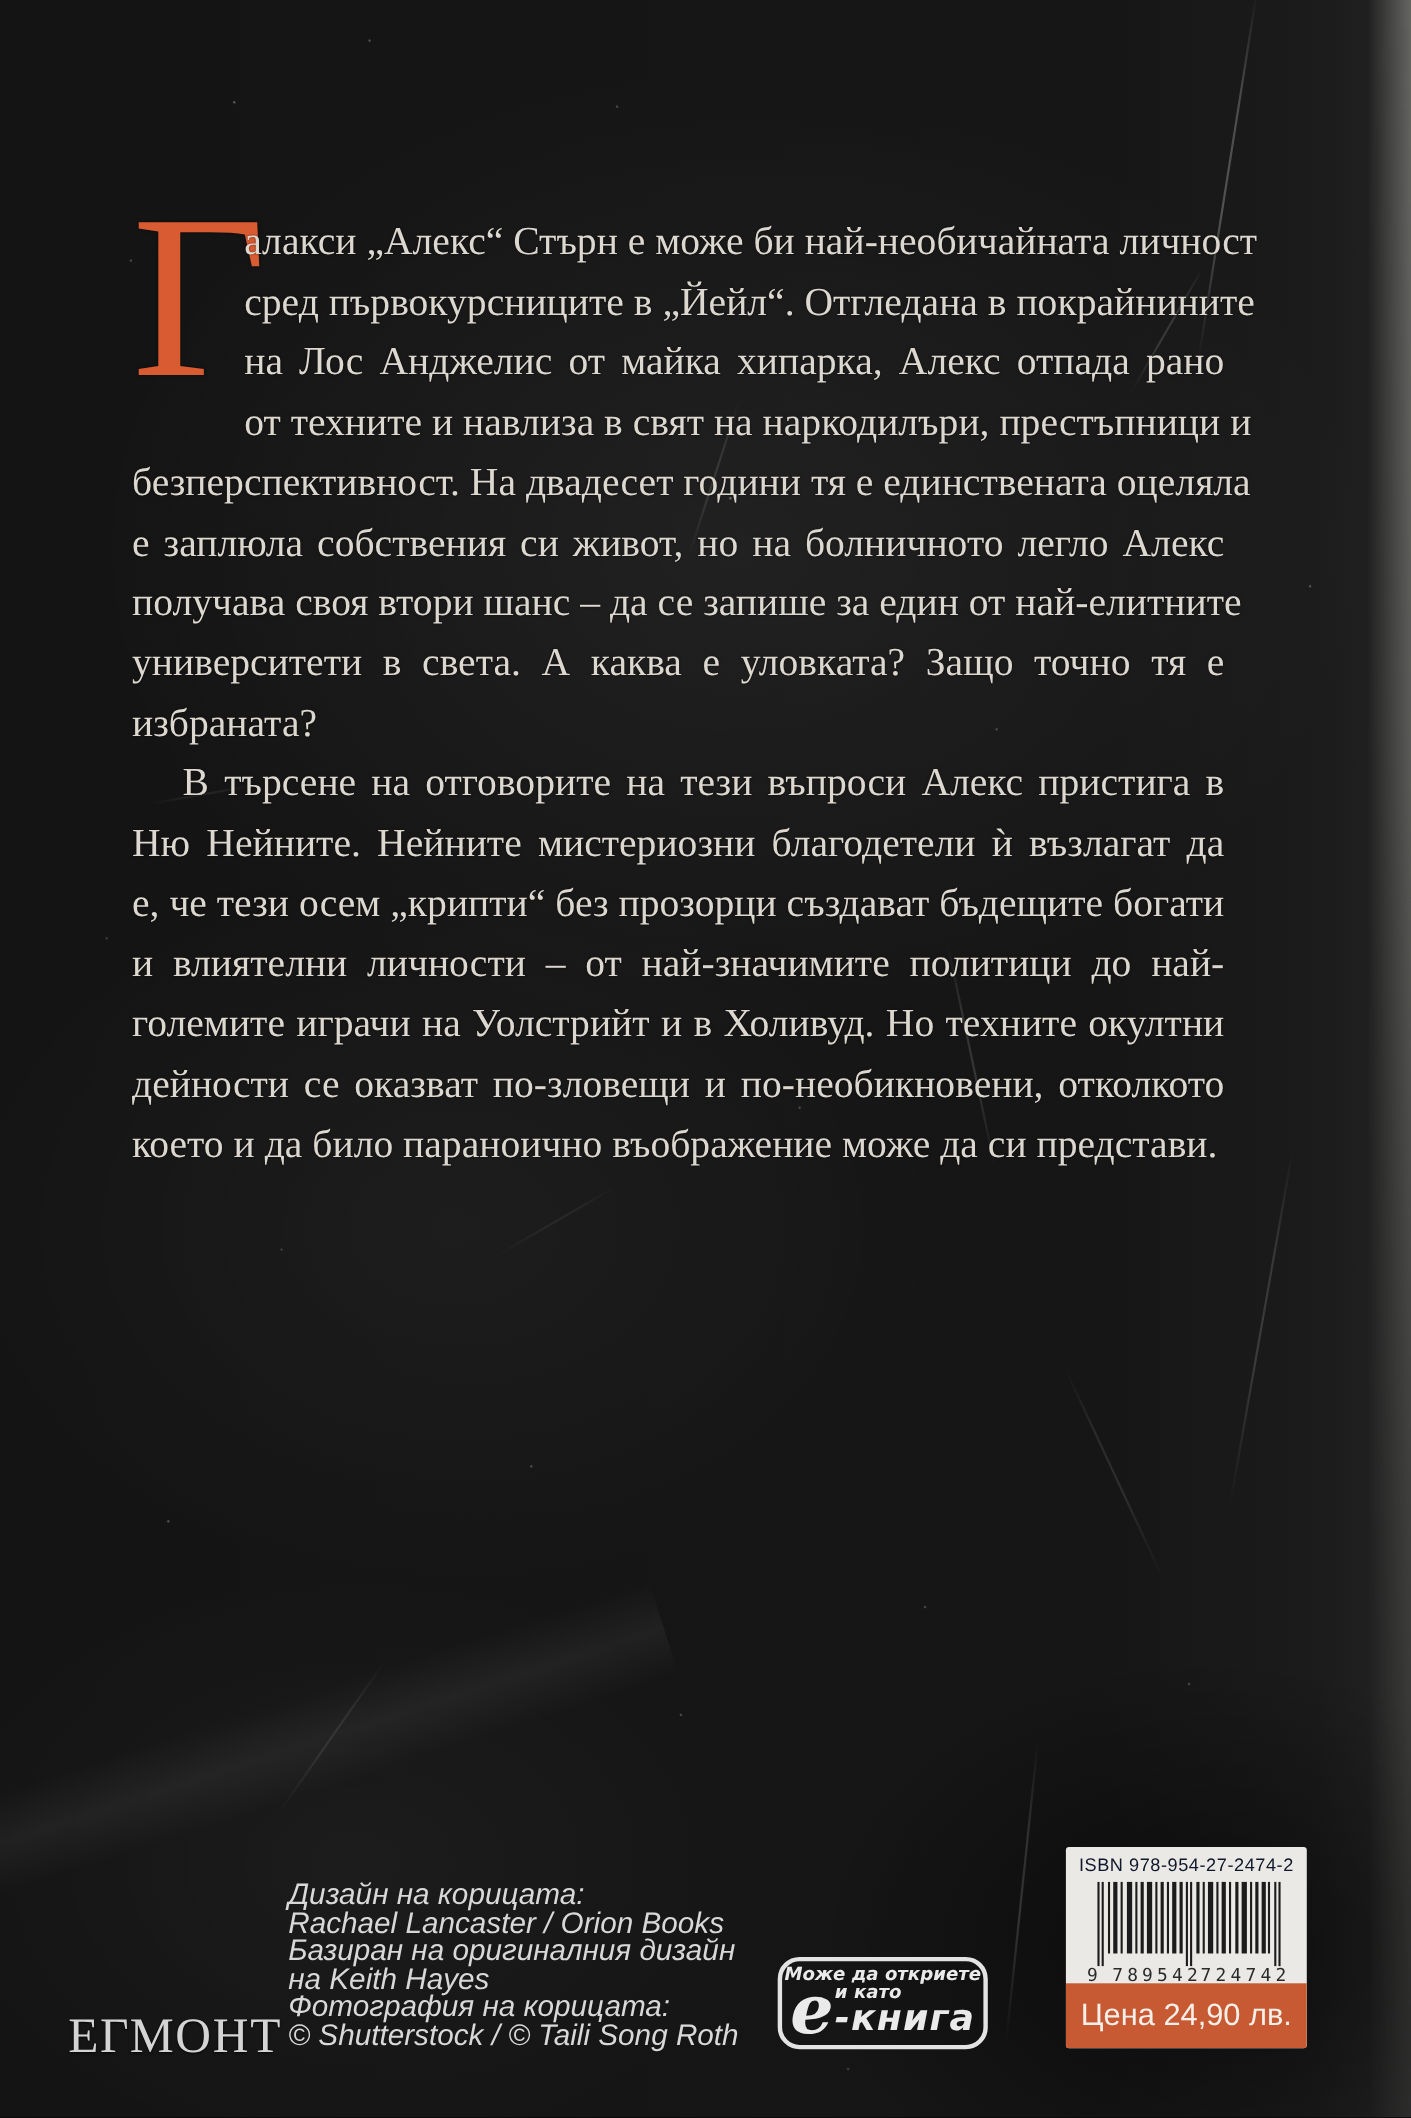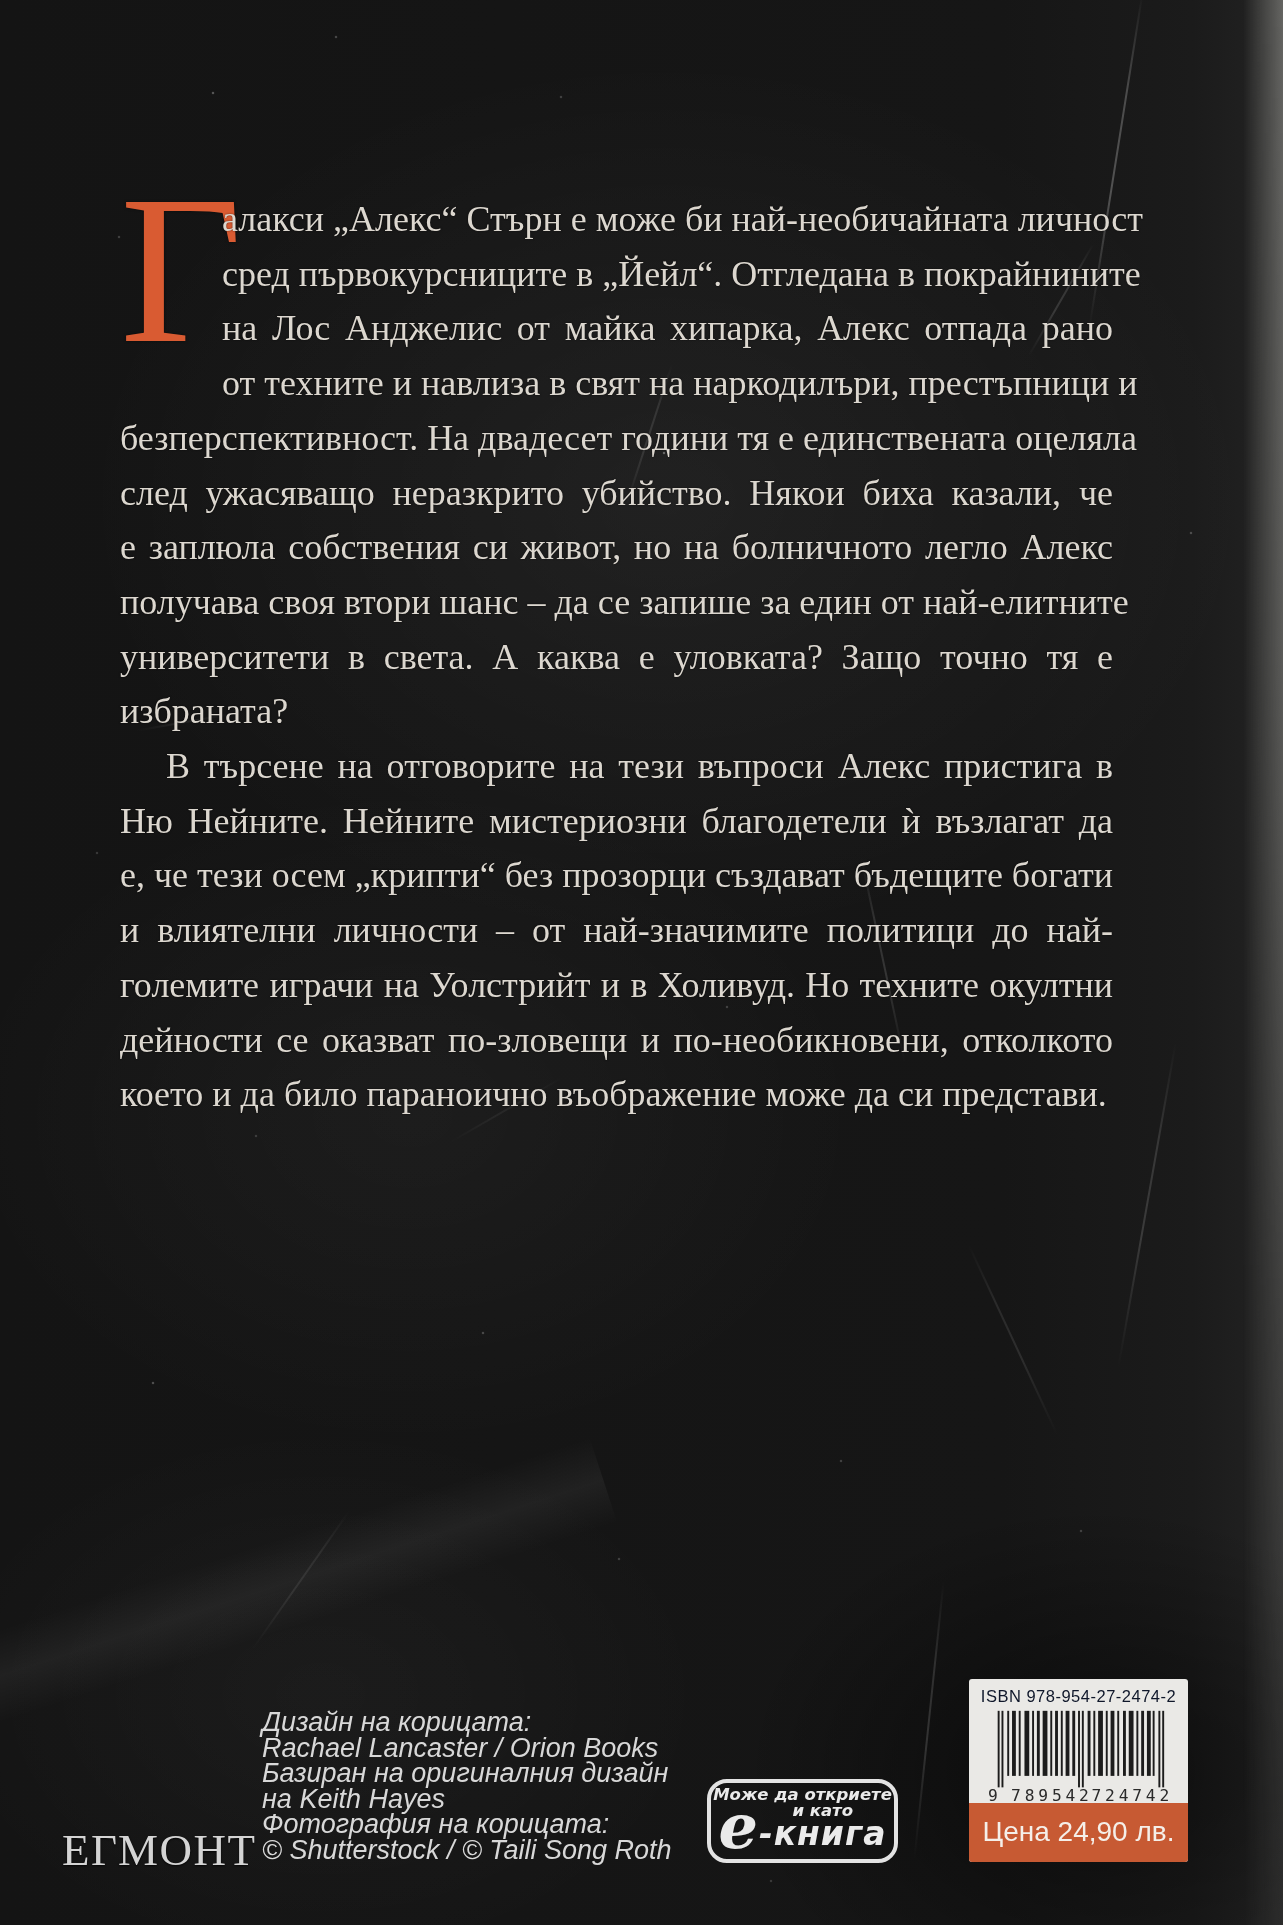--- a/index.html
+++ b/index.html
@@ -88,21 +88,21 @@
   }
   .ebook-badge{
     position:absolute;left:707px;top:1779px;width:191px;height:84px;
     box-sizing:border-box;border:4px solid #e3e3e3;border-radius:20px;
     color:#eaeaea;font-family:"DejaVu Sans",sans-serif;font-style:italic;font-weight:700;
     text-align:center;
   }
   .badge-line1{font-size:16.5px;line-height:18px;margin-top:3px;}
   .badge-bottom{display:flex;justify-content:center;align-items:flex-start;margin-top:-2px;}
   .badge-e{font-family:"DejaVu Serif",serif;font-size:62px;line-height:50px;margin-right:1px;}
-  .badge-col{display:flex;flex-direction:column;align-items:center;}
+  .badge-col{display:flex;flex-direction:column;align-items:flex-start;}
   .badge-line2{font-size:16.5px;line-height:17px;}
   .badge-suffix{font-size:33px;line-height:30px;letter-spacing:1px;}
 
   .isbn-label{
     position:absolute;left:969px;top:1679px;width:219px;height:183px;
     background:#eae9e6;border-radius:3px;overflow:hidden;
     display:flex;flex-direction:column;
   }
   .isbn-number{
     text-align:center;margin-top:8px;
@@ -136,21 +136,20 @@
 
   <div class="dropcap">Г</div>
 
   <div class="blurb">
     <div class="dropcap-spacer"></div>
     <div class="line">алакси „Алекс“ Стърн е може би най-необичайната личност</div>
     <div class="line">сред първокурсниците в „Йейл“. Отгледана в покрайнините</div>
     <div class="line">на Лос Анджелис от майка хипарка, Алекс отпада рано</div>
     <div class="line">от техните и навлиза в свят на наркодилъри, престъпници и</div>
     <div class="line">безперспективност. На двадесет години тя е единствената оцеляла</div>
-    <div class="line">след ужасяващо неразкрито убийство. Някои биха казали, че</div>
     <div class="line">е заплюла собствения си живот, но на болничното легло Алекс</div>
     <div class="line">получава своя втори шанс – да се запише за един от най-елитните</div>
     <div class="line">университети в света. А каква е уловката? Защо точно тя е</div>
     <div class="line last">избраната?</div>
     <div class="line indent">В търсене на отговорите на тези въпроси Алекс пристига в</div>
     <div class="line">Ню Нейните. Нейните мистериозни благодетели ѝ възлагат да</div>
     <div class="line">е, че тези осем „крипти“ без прозорци създават бъдещите богати</div>
     <div class="line">и влиятелни личности – от най-значимите политици до най-</div>
     <div class="line">големите играчи на Уолстрийт и в Холивуд. Но техните окултни</div>
     <div class="line">дейности се оказват по-зловещи и по-необикновени, отколкото</div>

